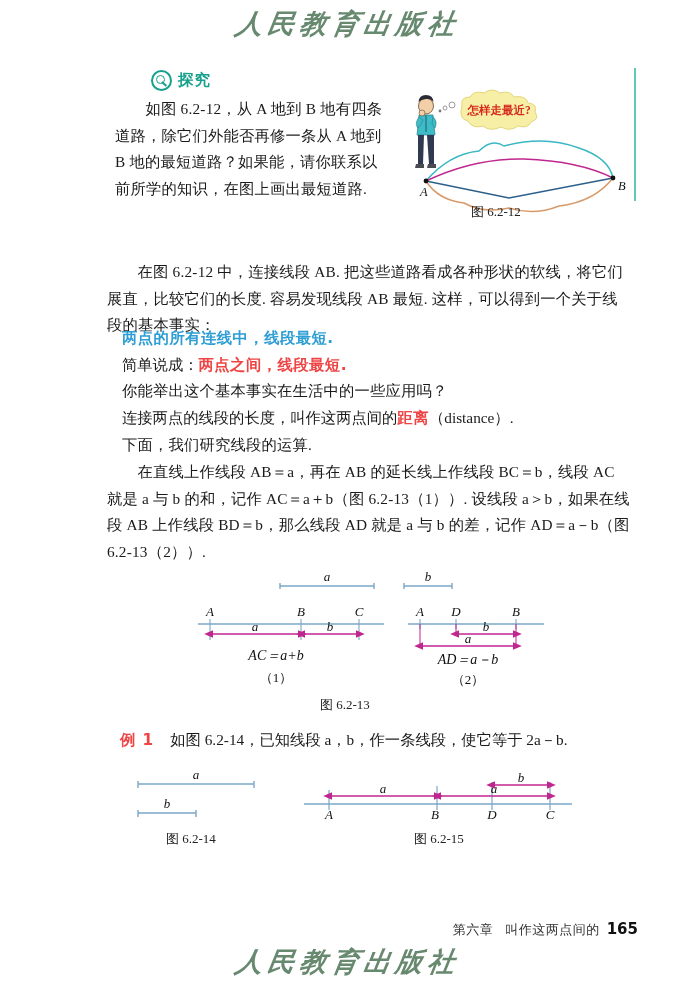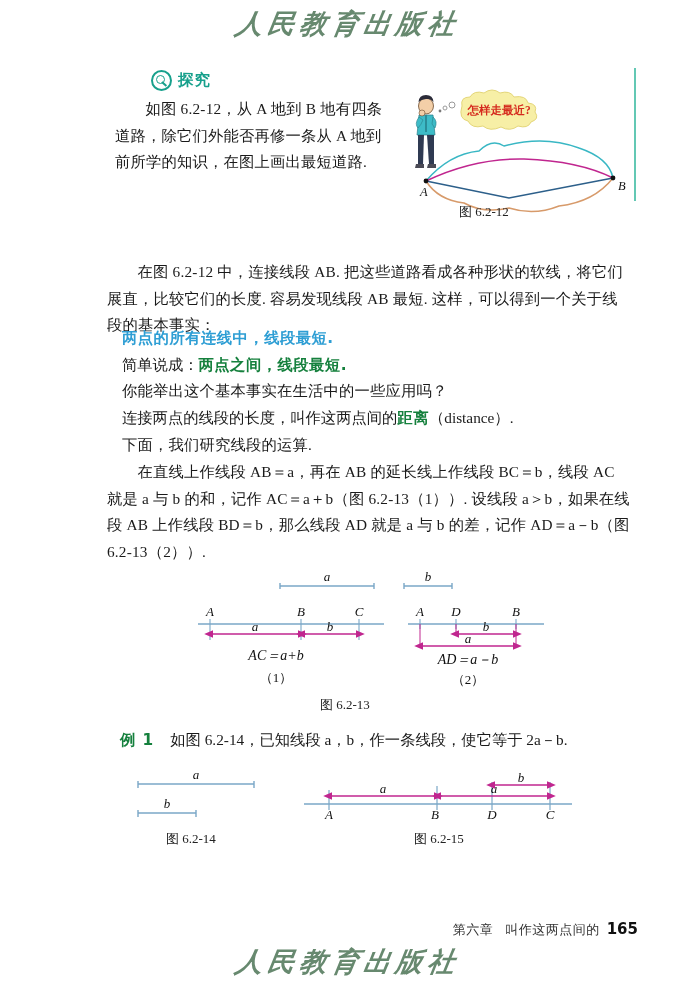--- a/index.html
+++ b/index.html
@@ -71,21 +71,21 @@
   
   .fact{
     position:absolute;font-size:15.3px;line-height:26.6px;
     color:#2e9ed4;font-family:"DejaVu Sans","Liberation Sans",sans-serif;
     font-weight:bold;letter-spacing:.5px;
   }
   .factline{
     position:absolute;font-size:15.3px;line-height:26.6px;color:#1a1a1a;
   }
   .factline b{
-    color:#15803d;font-family:"DejaVu Sans","Liberation Sans",sans-serif;
+    color:#ef4444;font-family:"DejaVu Sans","Liberation Sans",sans-serif;
     font-weight:bold;letter-spacing:.5px;
   }
 
   
   .figbox{position:absolute;}
   .figbox svg{display:block;overflow:visible;}
 
   
   .footer{
     position:absolute;right:58px;top:920px;
@@ -106,20 +106,21 @@
   <div class="tanjiu-rule"></div>
 
   <div class="tanjiu-head">
     <span class="tanjiu-icon"></span>
     <span class="tanjiu-label">探究</span>
   </div>
 
   <div class="para" style="left:115px;top:96px;width:300px;">
     <div style="text-indent:2em;">如图 6.2-12，从 A 地到 B 地有四条</div>
     <div>道路，除它们外能否再修一条从 A 地到</div>
+    <div>B 地的最短道路？如果能，请你联系以</div>
     <div>前所学的知识，在图上画出最短道路.</div>
   </div>
 
   <div class="fig12">
     <svg width="232" height="130" viewBox="0 0 232 130">
 
       <g>
 
         <ellipse cx="22" cy="18" rx="7.5" ry="8" fill="#f3cfa8" stroke="#6b4a2c" stroke-width="0.8"></ellipse>
         <path d="M14.5 14 Q15 7 22 7 Q29 7 29.5 14 Q27 10.5 22 11 Q17 11.5 14.5 14 Z" fill="#2b2b38"></path>
@@ -166,21 +167,21 @@
       <path d="M22 93 L105 110 L209 90" fill="none" stroke="#2c5f8a" stroke-width="1.5"></path>
 
       <path d="M22 93 Q34 112 60 115 Q80 126 105 120 Q130 128 155 118 Q190 114 209 90" fill="none" stroke="#d79a6a" stroke-width="1.5"></path>
 
       <circle cx="22" cy="93" r="2.4" fill="#111"></circle>
       <circle cx="209" cy="90" r="2.4" fill="#111"></circle>
       <text x="16" y="108" font-family="Liberation Serif, serif" font-style="italic" font-size="12.5" fill="#111">A</text>
       <text x="214" y="102" font-family="Liberation Serif, serif" font-style="italic" font-size="12.5" fill="#111">B</text>
     </svg>
   </div>
-  <div class="figcap" style="left:459px;top:203px;">图 6.2-12</div>
+  <div class="figcap" style="left:471px;top:203px;">图 6.2-12</div>
 
   <div class="para" style="left:107px;top:259px;width:529px;">
     <div style="text-indent:2em;">在图 6.2-12 中，连接线段 AB. 把这些道路看成各种形状的软线，将它们</div>
     <div>展直，比较它们的长度. 容易发现线段 AB 最短. 这样，可以得到一个关于线</div>
     <div>段的基本事实：</div>
   </div>
 
   <div class="fact" style="left:122px;top:325px;">两点的所有连线中，线段最短.</div>
 
   <div class="factline" style="left:122px;top:352px;">

